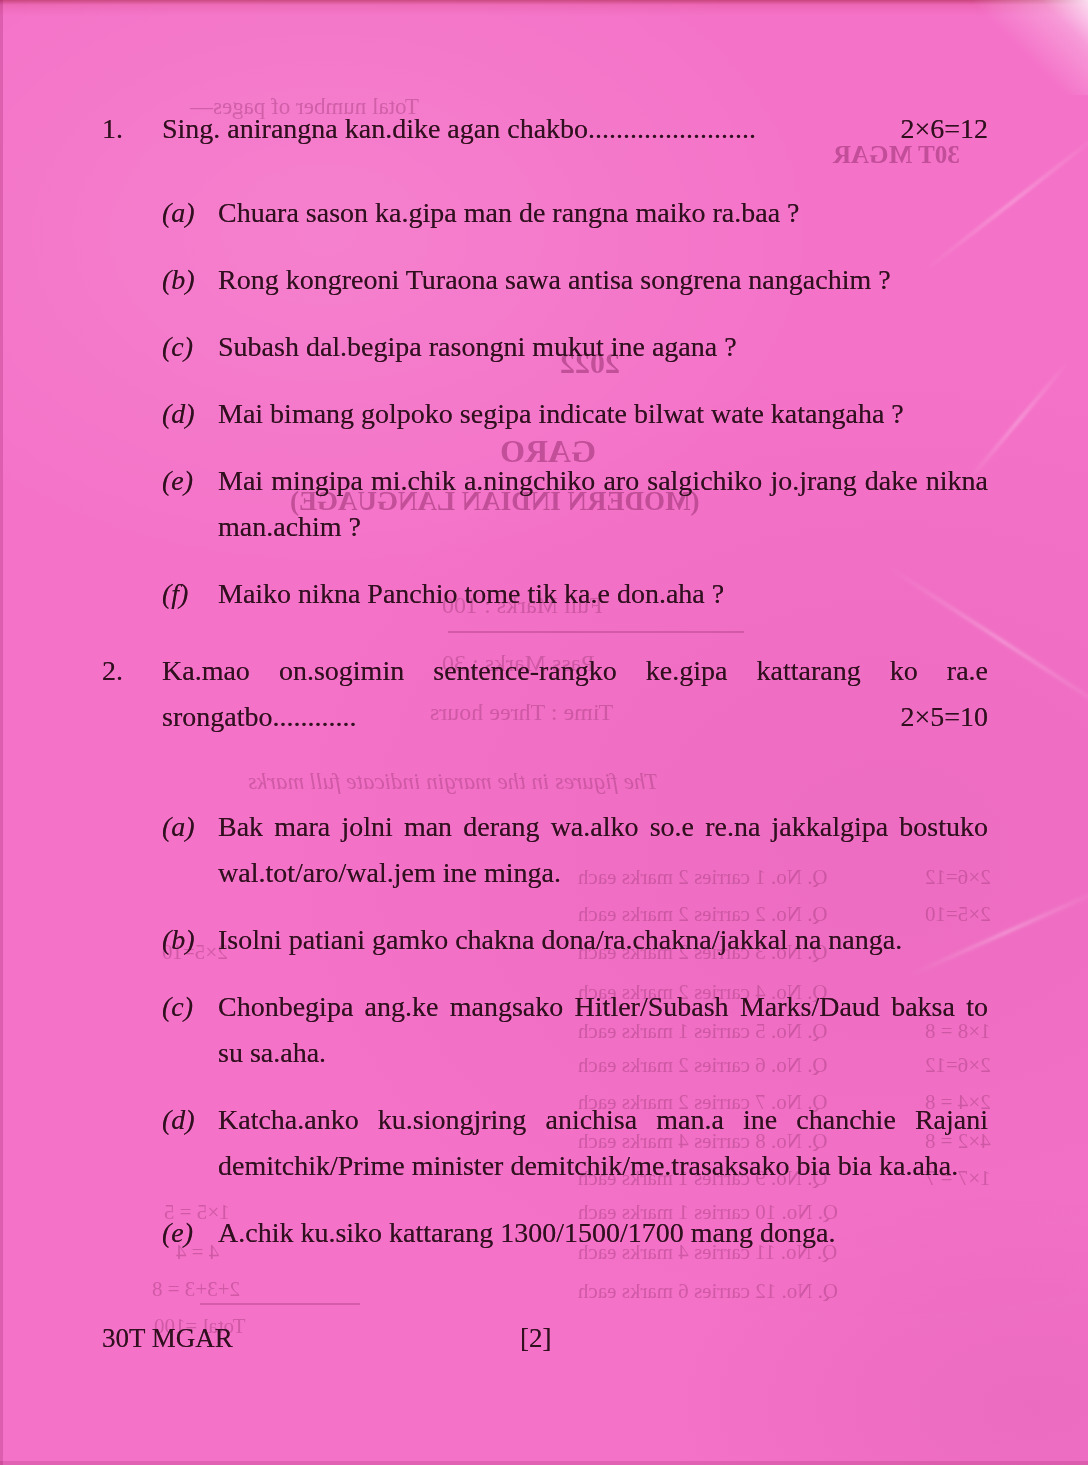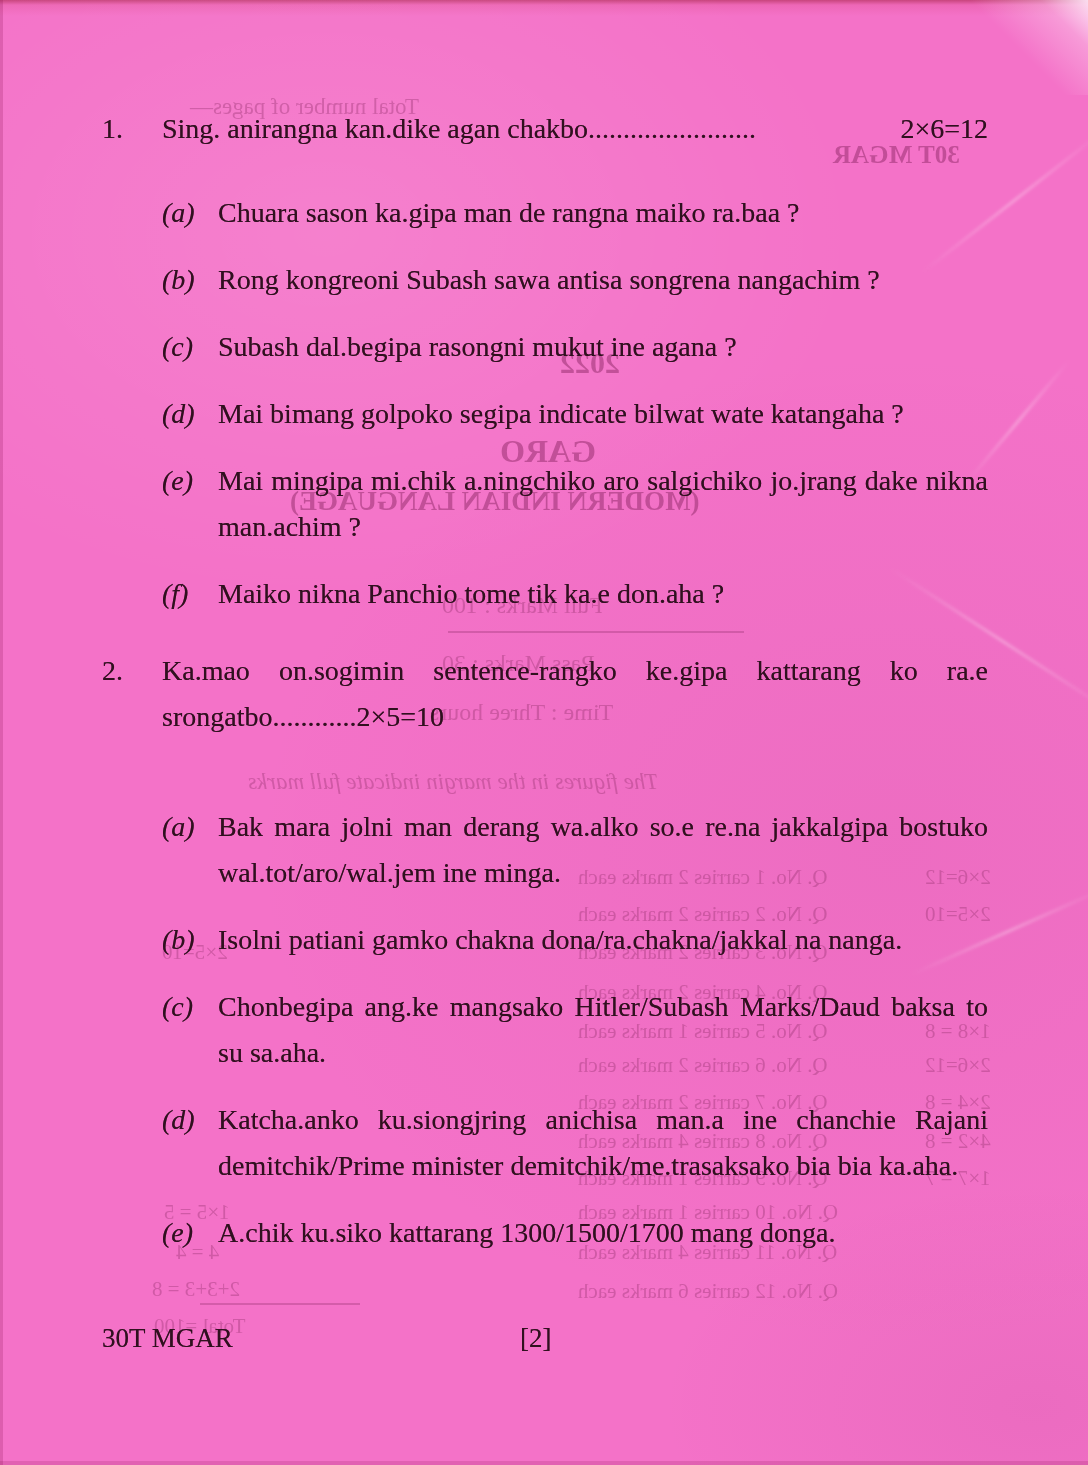--- a/index.html
+++ b/index.html
@@ -40,21 +40,21 @@
   
   .ink{text-shadow:0 0 .6px rgba(48,16,31,.65);}
   .q1{position:absolute;left:102px;top:106px;width:886px;font-size:28px;}
   .q2{position:absolute;left:102px;top:648px;width:886px;font-size:28px;}
   .q-header{display:flex;line-height:46px;}
   .q-num{width:60px;flex:none;}
   .q-intro{flex:1;font-family:Liberation Serif, serif;}
   .q-marks{flex:none;}
   .intro-wrap{flex:1;display:flex;flex-direction:column;}
   .intro-l1{line-height:46px;text-align:justify;text-align-last:justify;}
-  .intro-l2{line-height:46px;display:flex;}
+  .intro-l2{line-height:46px;display:flex;justify-content:space-between;}
   .subs{padding-left:60px;}
   .q1 .subs{margin-top:38px;}
   .q2 .subs{margin-top:64px;}
   .sub-row{display:flex;line-height:46px;margin-bottom:21px;}
   .sub-label{width:56px;flex:none;font-style:italic;}
   .sub-text{flex:1;text-align:justify;}
   .footer{position:absolute;left:102px;top:1318px;width:886px;font-size:27px;line-height:40px;}
   .page-num{position:absolute;left:418px;top:0;}
 </style>
 </head>
@@ -112,21 +112,21 @@
     <span class="q-intro">Sing. anirangna kan.dike agan chakbo........................</span>
     <span class="q-marks">2×6=12</span>
   </div>
   <div class="subs" id="q1-subs">
       <div class="sub-row">
         <span class="sub-label">(a)</span>
         <div class="sub-text">Chuara sason ka.gipa man de rangna maiko ra.baa ?</div>
       </div>
       <div class="sub-row">
         <span class="sub-label">(b)</span>
-        <div class="sub-text">Rong kongreoni Subash sawa antisa songrena nangachim ?</div>
+        <div class="sub-text">Rong kongreoni Turaona sawa antisa songrena nangachim ?</div>
       </div>
       <div class="sub-row">
         <span class="sub-label">(c)</span>
         <div class="sub-text">Subash dal.begipa rasongni mukut ine agana ?</div>
       </div>
       <div class="sub-row">
         <span class="sub-label">(d)</span>
         <div class="sub-text">Mai bimang golpoko segipa indicate bilwat wate katangaha ?</div>
       </div>
       <div class="sub-row">

